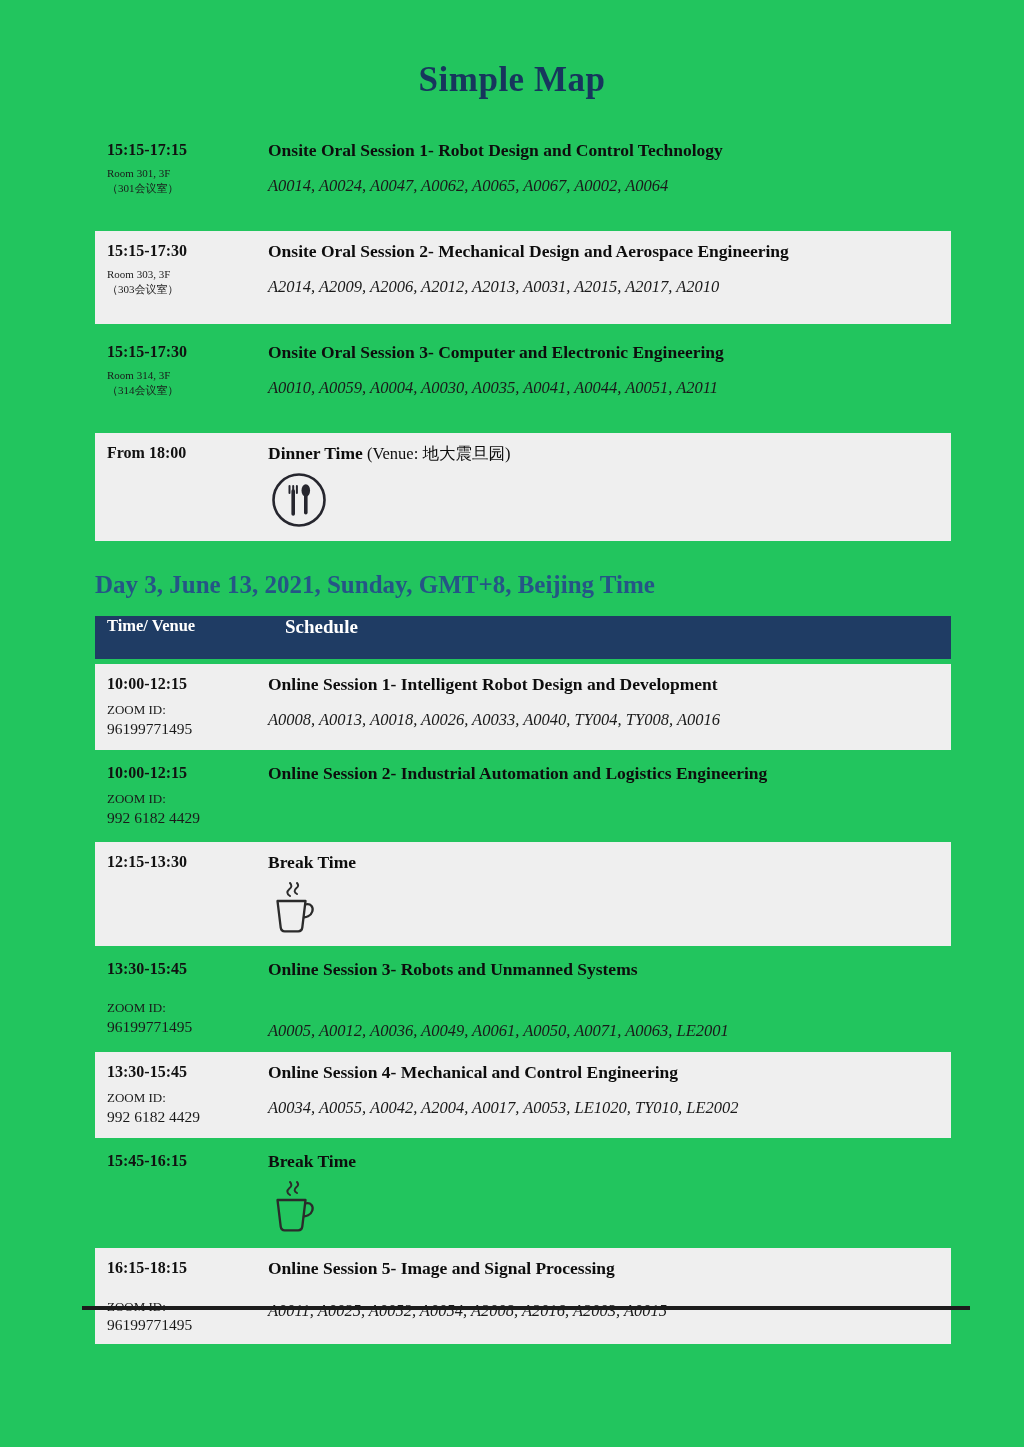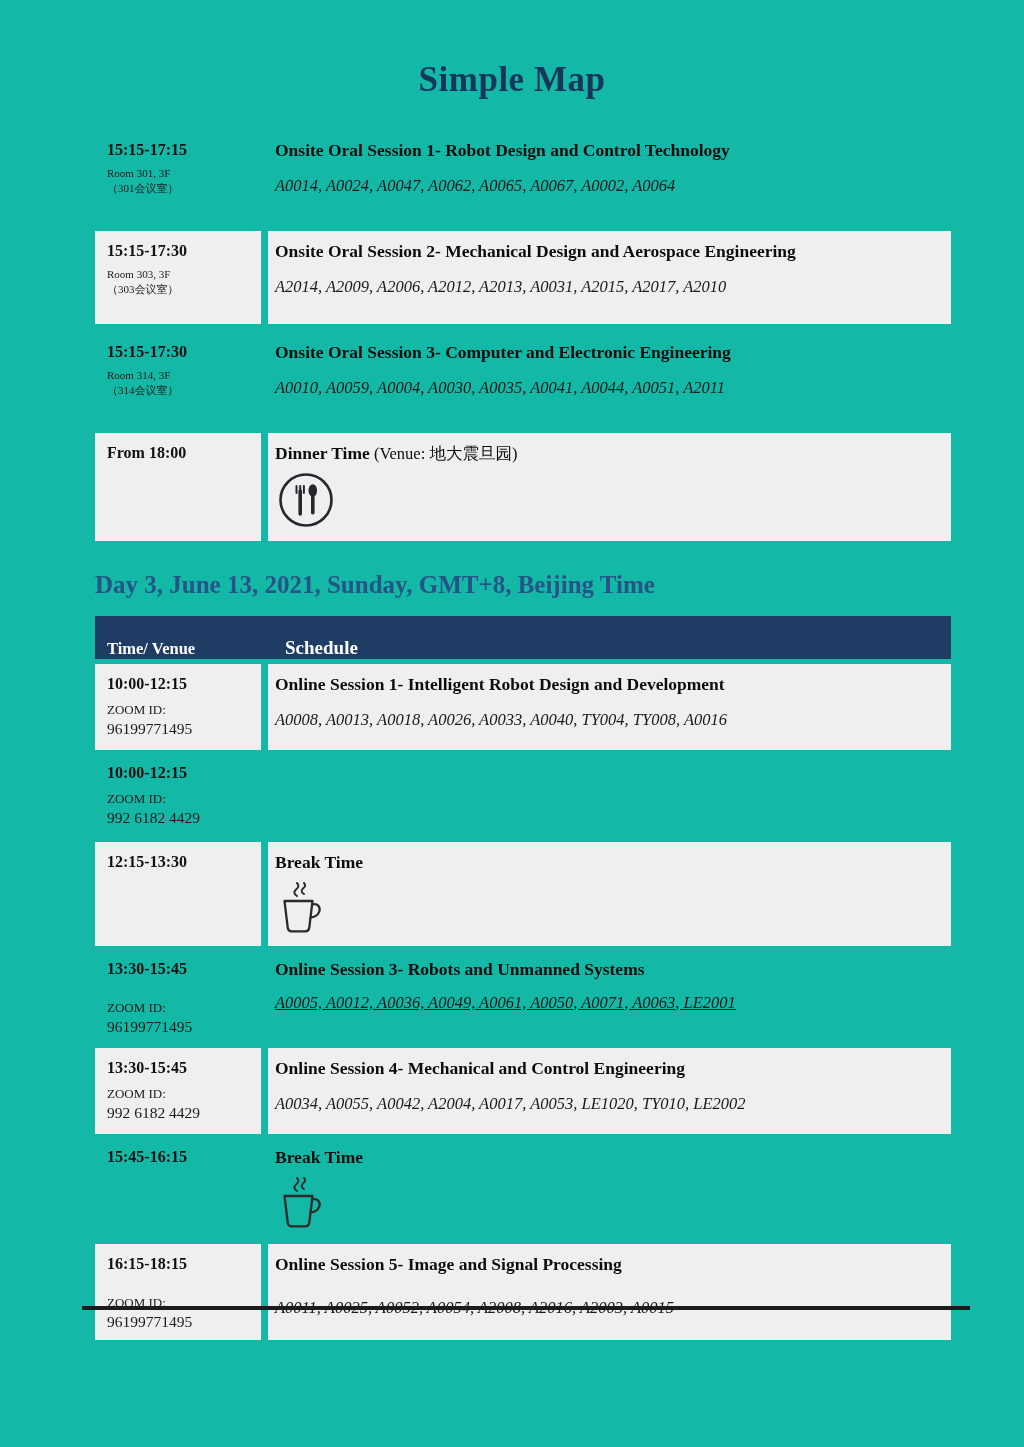--- a/index.html
+++ b/index.html
@@ -1,36 +1,36 @@
 <!DOCTYPE html>
 <html><head>
 <meta charset="utf-8">
 <style>
   * { margin:0; padding:0; box-sizing:border-box; }
   html,body { background:#ffffff; }
   .page {
     position:relative;
     width:1024px; height:1447px;
-    background:#14b8a6;
+    background:#22c55e;
     font-family:"Liberation Serif","DejaVu Serif",serif;
     color:#1a1a1a;
     overflow:hidden;
   }
   .doc-title {
     padding-top:60px;
     text-align:center;
     font-size:35px;
     font-weight:bold;
     color:#17365D;
     letter-spacing:0.5px;
   }
   .content { margin-left:95px; width:856px; }
 
   
-  .srow { display:flex; gap:7px; margin-bottom:8px; min-height:93px; }
+  .srow { display:flex; margin-bottom:8px; min-height:93px; }
   .srow .cell { background:transparent; }
   .srow.shaded .cell { background:#EFEFEF; }
   .cell-time { width:166px; flex:0 0 166px; padding:11px 4px 8px 12px; }
   .cell-sched { flex:1; padding:10px 12px 8px 7px; }
 
   .time-txt { font-size:16px; font-weight:bold; color:#111; }
   .room-txt { font-size:11px; margin-top:7px; line-height:1.35; }
   .zoom-label { font-size:13px; margin-top:22px; line-height:1.3; }
   .zoom-id { font-size:15.5px; line-height:1.3; }
   .sess-title { font-size:17.5px; font-weight:bold; color:#0d0d0d; line-height:1.25; }
@@ -42,21 +42,21 @@
   
   .day-heading {
     margin:30px 0 17px 0;
     font-size:25px;
     font-weight:bold;
     color:#255586;
   }
 
   
   .thead {
-    display:flex; align-items:flex-end;
+    display:flex; align-items:flex-start;
     background:#1F3C64; color:#ffffff;
     min-height:43px; margin-bottom:5px;
   }
   .th-time { width:166px; flex:0 0 166px; display:flex; align-items:center;
              padding-left:12px; font-weight:bold; font-size:16.5px; }
   .th-sep { width:1px; background:rgba(255,255,255,0.38); margin:3px 0 3px 7px; }
   .th-sched { flex:1; display:flex; align-items:center; padding-left:16px;
               font-weight:bold; font-size:19px; }
 
   .tbody .srow { margin-bottom:3px; }
@@ -171,20 +171,21 @@
         </div>
       </div>
 
       <div class="srow zoomrow">
         <div class="cell cell-time">
           <div class="time-txt">10:00-12:15</div>
           <div class="zoom-label" style="margin-top:9px;">ZOOM ID:</div>
           <div class="zoom-id">992 6182 4429</div>
         </div>
         <div class="cell cell-sched">
+          <div class="sess-title">Online Session 2- Industrial Automation and Logistics Engineering</div>
         </div>
       </div>
 
       <div class="srow breakrow shaded">
         <div class="cell cell-time">
           <div class="time-txt">12:15-13:30</div>
         </div>
         <div class="cell cell-sched">
           <div class="sess-title">Break Time</div>
           <div class="icon-wrap">
@@ -203,21 +204,21 @@
       </div>
 
       <div class="srow zoomrow" style="min-height:95px;">
         <div class="cell cell-time">
           <div class="time-txt">13:30-15:45</div>
           <div class="zoom-label">ZOOM ID:</div>
           <div class="zoom-id">96199771495</div>
         </div>
         <div class="cell cell-sched">
           <div class="sess-title">Online Session 3- Robots and Unmanned Systems</div>
-          <div class="sess-ids" style="margin-top:12px;text-decoration:underline;">A0005, A0012, A0036, A0049, A0061, A0050, A0071, A0063, LE2001</div>
+          <div class="sess-ids" style="margin-top:40px;">A0005, A0012, A0036, A0049, A0061, A0050, A0071, A0063, LE2001</div>
         </div>
       </div>
 
       <div class="srow zoomrow shaded">
         <div class="cell cell-time">
           <div class="time-txt">13:30-15:45</div>
           <div class="zoom-label" style="margin-top:9px;">ZOOM ID:</div>
           <div class="zoom-id">992 6182 4429</div>
         </div>
         <div class="cell cell-sched">

